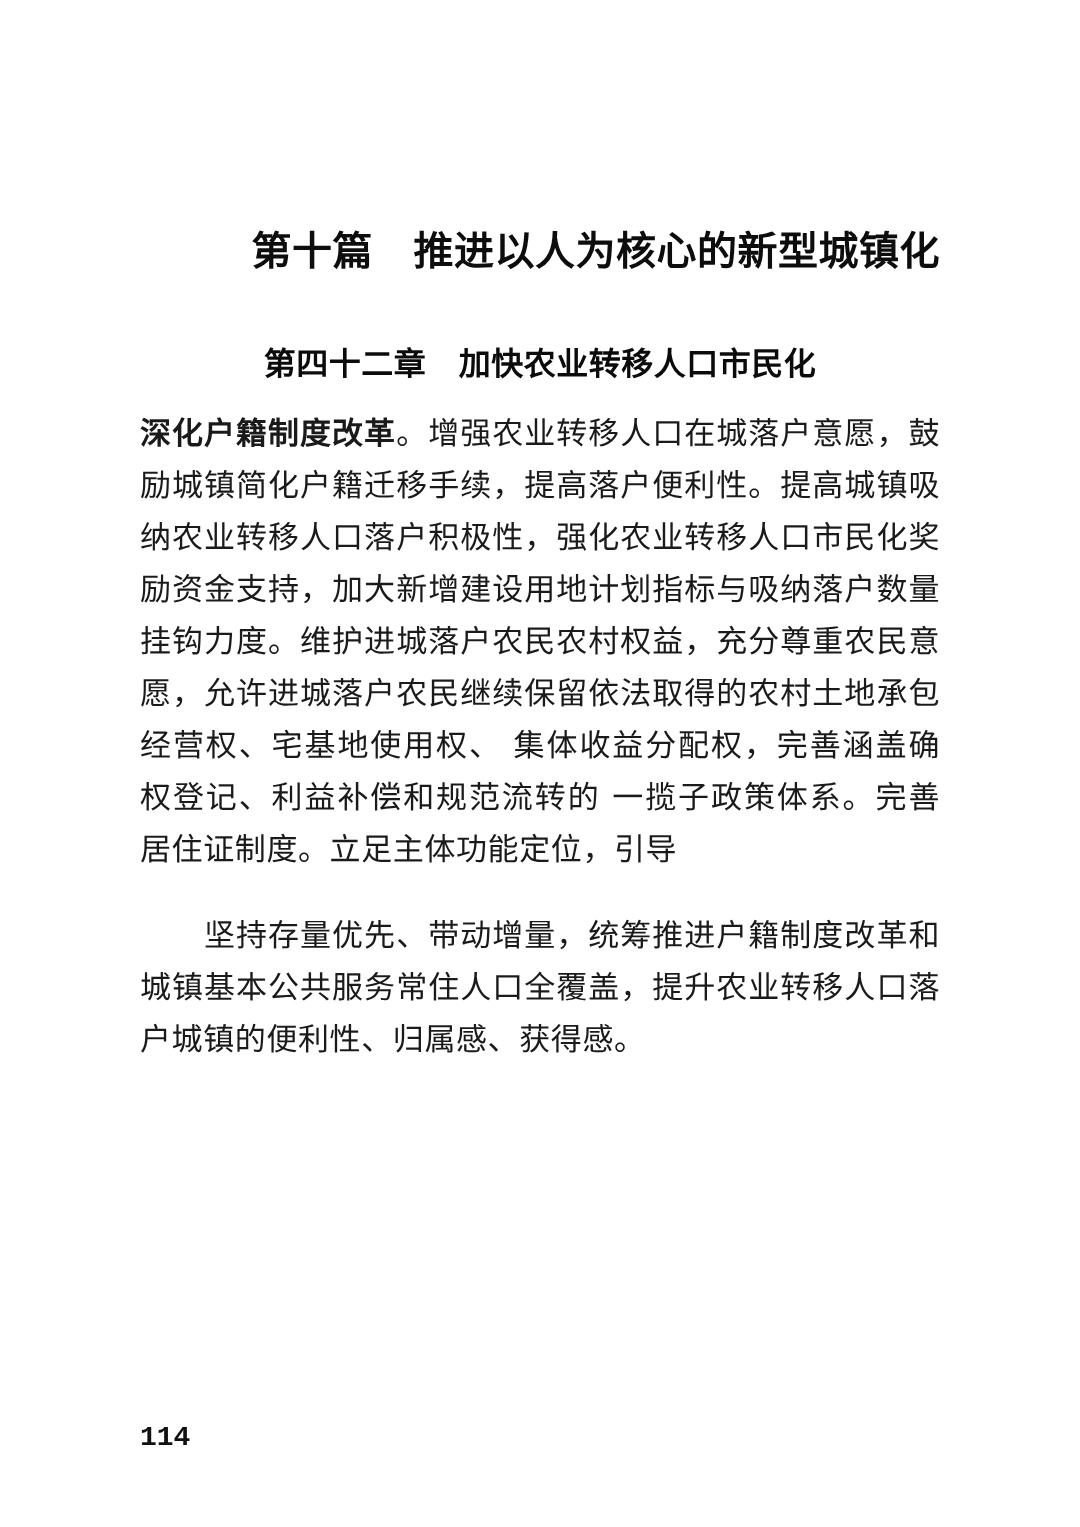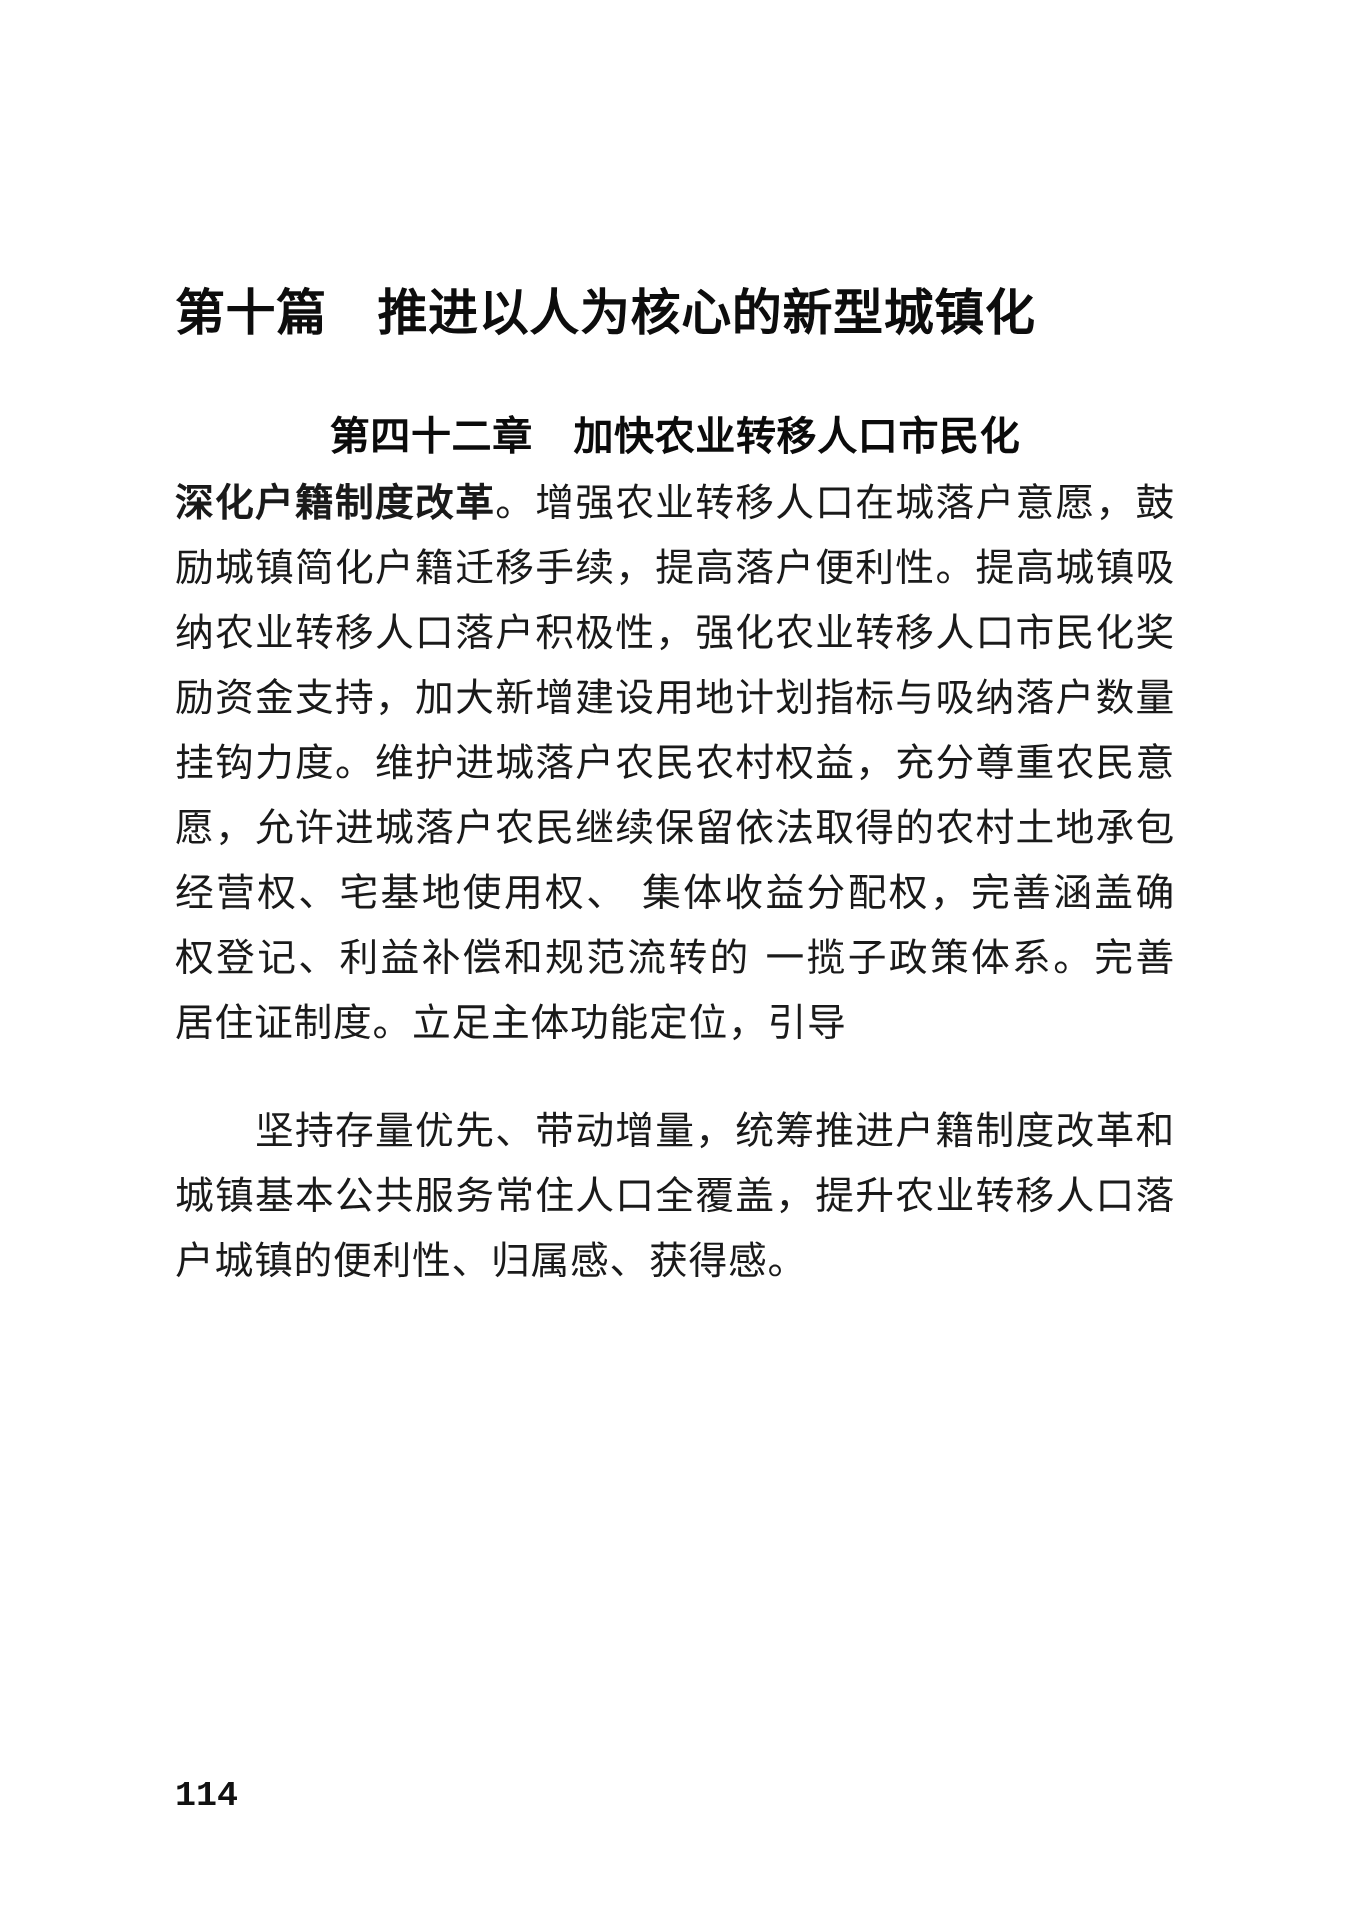--- a/index.html
+++ b/index.html
@@ -25,21 +25,21 @@
     position: absolute;
     left: 140px;
     top: 0;
     width: 800px;
   }
 
   
   .doc-title {
     margin: 0;
     padding-top: 222px;
-    text-align: left;
+    text-align: right;
     font-family: "DejaVu Serif", "Liberation Serif", serif;
     font-weight: 600;
     font-size: 40px;
     line-height: 58px;
     letter-spacing: 0.5px;
     color: #0d0d0d;
   }
   .doc-title .tline {
     display: block;
     white-space: pre;
@@ -72,21 +72,21 @@
     padding-top: 3px;
   }
 
   .runin {
     font-weight: 700;
     letter-spacing: 0.6px;
   }
 
   
   .chapter-heading {
-    margin: 1px;
+    margin: 16px;
     padding-top: 44px;
     text-align: center;
     font-family: "DejaVu Sans", "Liberation Sans", sans-serif;
     font-weight: 700;
     font-size: 32px;
     line-height: 48px;
     letter-spacing: 0.5px;
     color: #0b0b0b;
     white-space: pre;
   }

